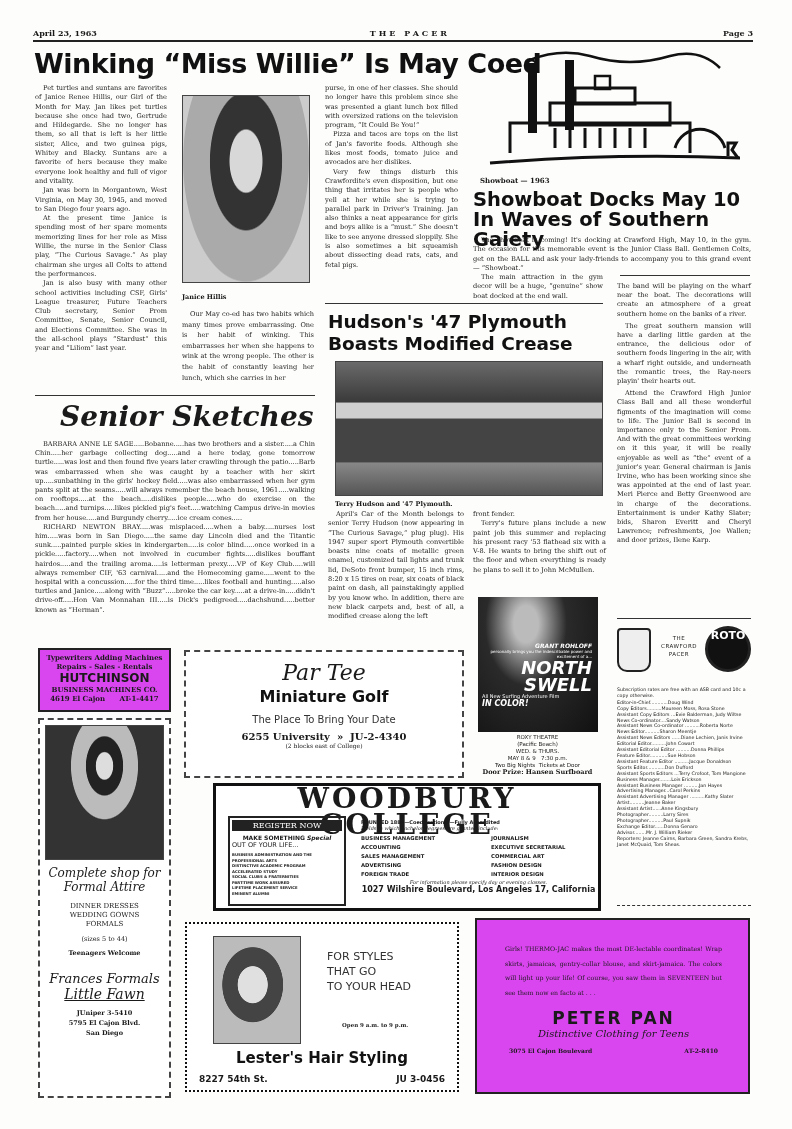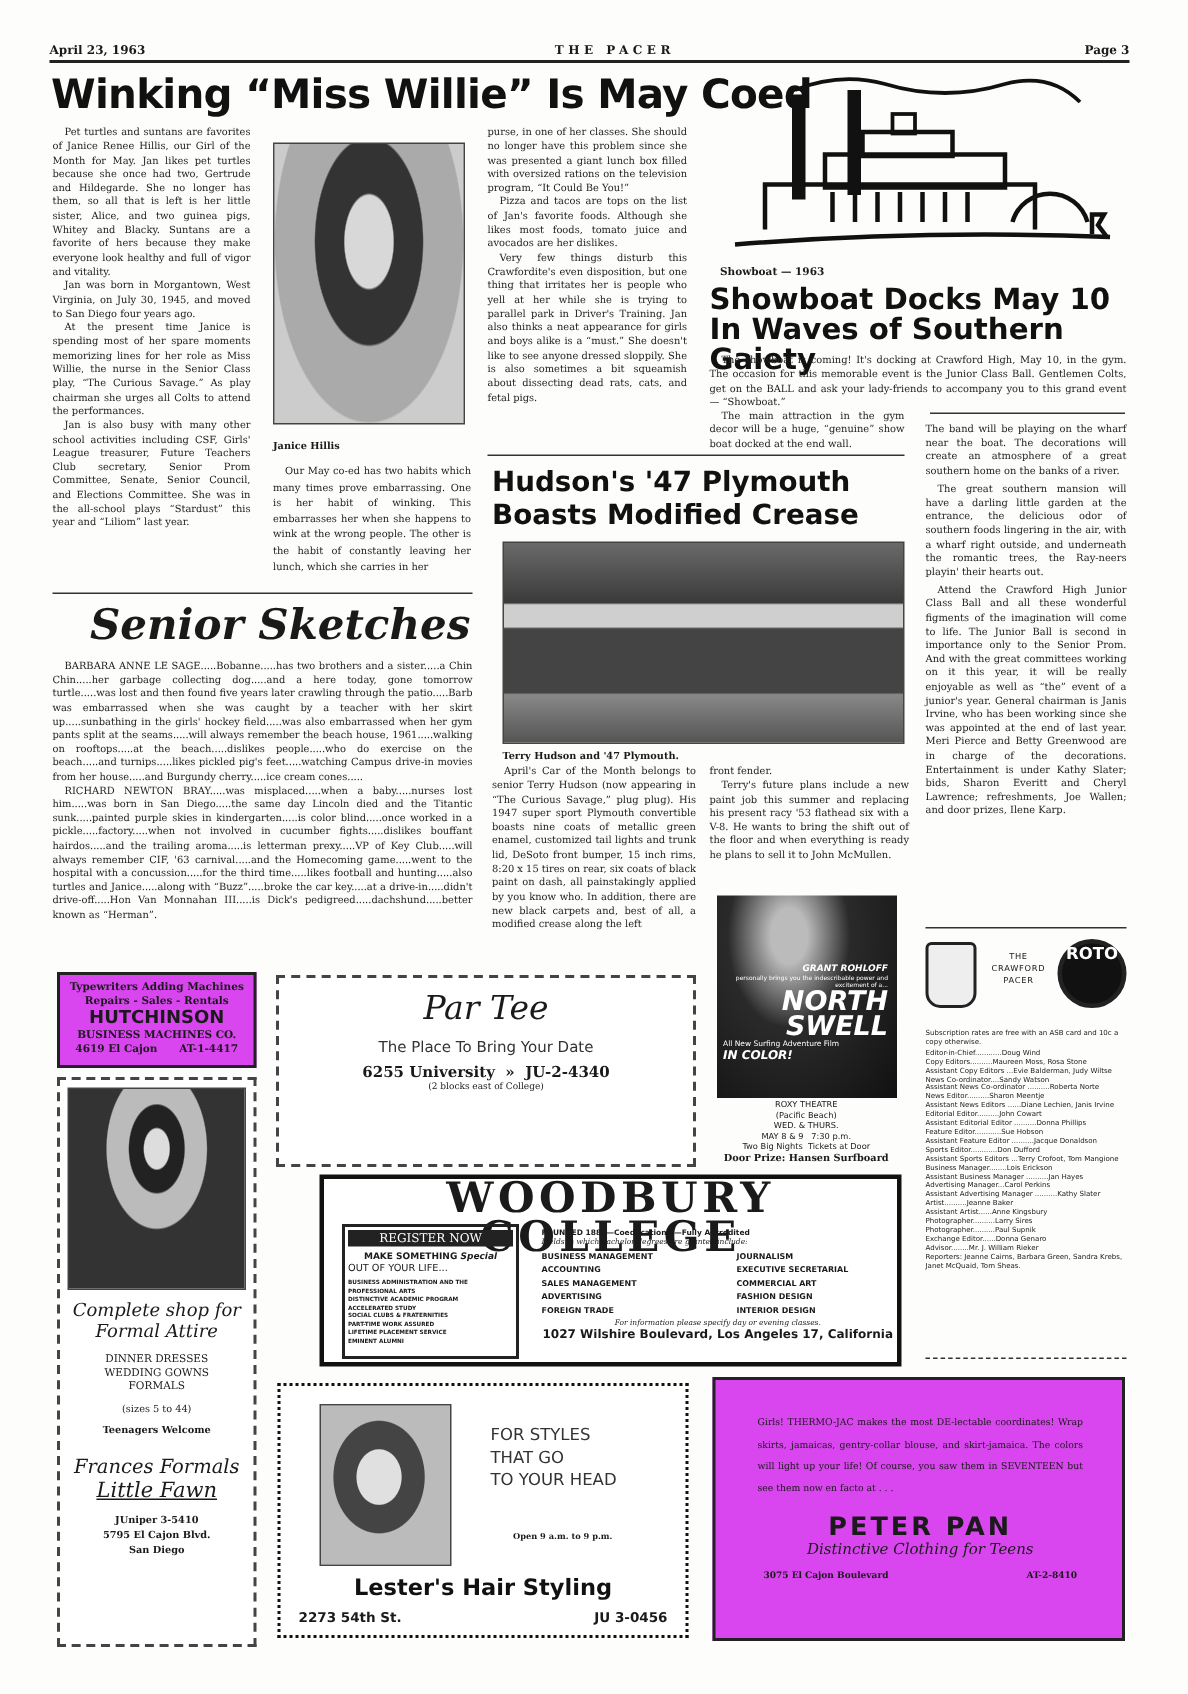--- a/index.html
+++ b/index.html
@@ -24,21 +24,21 @@
 
 <div class="abs hdr">
   <span>April 23, 1963</span>
   <span class="mid">THE PACER</span>
   <span>Page 3</span>
 </div>
 
 <h1 class="abs sans-head" style="left:34px;top:48px;font-size:27px;letter-spacing:-0.5px;white-space:nowrap">Winking “Miss Willie” Is May Coed</h1>
 <div class="abs body" style="left:35px;top:84px;width:132px">
   <p>Pet turtles and suntans are favorites of Janice Renee Hillis, our Girl of the Month for May. Jan likes pet turtles because she once had two, Gertrude and Hildegarde. She no longer has them, so all that is left is her little sister, Alice, and two guinea pigs, Whitey and Blacky. Suntans are a favorite of hers because they make everyone look healthy and full of vigor and vitality.</p>
-  <p>Jan was born in Morgantown, West Virginia, on July 30, 1945, and moved to San Diego four years ago.</p>
+  <p>Jan was born in Morgantown, West Virginia, on May 30, 1945, and moved to San Diego four years ago.</p>
   <p>At the present time Janice is spending most of her spare moments memorizing lines for her role as Miss Willie, the nurse in the Senior Class play, “The Curious Savage.” As play chairman she urges all Colts to attend the performances.</p>
   <p>Jan is also busy with many other school activities including CSF, Girls' League treasurer, Future Teachers Club secretary, Senior Prom Committee, Senate, Senior Council, and Elections Committee. She was in the all-school plays “Stardust” this year and “Liliom” last year.</p>
 </div>
 <div class="abs photo" style="left:182px;top:95px;width:128px;height:188px;background:radial-gradient(ellipse at 50% 35%,#d8d8d8 0 18%,#333 19% 40%,#aaa 41% 70%,#ccc 71%)"></div>
 <div class="abs caption" style="left:182px;top:293px;width:128px">Janice Hillis</div>
 <div class="abs body" style="left:182px;top:309px;width:132px;line-height:10.6px">
   <p>Our May co-ed has two habits which many times prove embarrassing. One is her habit of winking. This embarrasses her when she happens to wink at the wrong people. The other is the habit of constantly leaving her lunch, which she carries in her</p>
 </div>
 <div class="abs body" style="left:325px;top:84px;width:133px">
   <p style="text-indent:0">purse, in one of her classes. She should no longer have this problem since she was presented a giant lunch box filled with oversized rations on the television program, “It Could Be You!”</p>
@@ -121,20 +121,21 @@
   <div class="script" style="font-size:14px;text-decoration:underline">Little Fawn</div>
   <div style="font-size:6.5px;font-weight:bold;margin-top:6px;line-height:10px">
     <div>JUniper 3-5410</div>
     <div>5795 El Cajon Blvd.</div>
     <div>San Diego</div>
   </div>
 </div>
 
 <div class="abs wavy center" style="left:184px;top:650px;width:280px;height:128px;padding-top:8px">
   <div class="script" style="font-size:22px">Par Tee</div>
+  <div class="sans-head" style="font-size:16px;margin-top:2px">Miniature Golf</div>
   <div style="font-family:'DejaVu Sans',sans-serif;font-size:10px;margin-top:8px;color:#333">The Place To Bring Your Date</div>
   <div style="font-size:10px;font-weight:bold;margin-top:6px"><span>6255 University</span>&nbsp;&nbsp;<span>»</span>&nbsp;&nbsp;<span>JU-2-4340</span></div>
   <div style="font-size:6px">(2 blocks east of College)</div>
 </div>
 
 <div class="abs" style="left:478px;top:597px;width:120px;height:135px;background:radial-gradient(ellipse at 40% 20%,#bbb 0 12%,#2a2a2a 40%,#111 100%);color:#fff;text-align:right;padding:45px 6px 4px 4px;font-family:'DejaVu Sans',sans-serif">
   <div style="font-size:6px;font-weight:bold;font-style:italic">GRANT ROHLOFF</div>
   <div style="font-size:4px">personally brings you the indescribable power and excitement of a...</div>
   <div style="font-size:18px;font-weight:bold;font-style:italic;line-height:17px">NORTH</div>
   <div style="font-size:18px;font-weight:bold;font-style:italic;line-height:17px">SWELL</div>
@@ -193,21 +194,21 @@
 <div class="abs" style="left:185px;top:922px;width:274px;height:170px;border:2px dotted #111;background:#fff">
   <div class="photo" style="position:absolute;left:26px;top:12px;width:88px;height:108px;background:radial-gradient(ellipse at 45% 45%,#e0e0e0 0 22%,#444 23% 45%,#bbb 46%)"></div>
   <div style="position:absolute;left:140px;top:25px;font-family:'DejaVu Sans',sans-serif;font-size:11px;line-height:15px;color:#333">
     <div>FOR STYLES</div>
     <div>THAT GO</div>
     <div>TO YOUR HEAD</div>
   </div>
   <div style="position:absolute;left:155px;top:98px;font-size:5.5px;font-weight:bold">Open 9 a.m. to 9 p.m.</div>
   <div class="sans-head" style="position:absolute;left:0;width:100%;top:125px;text-align:center;font-size:15px">Lester's Hair Styling</div>
   <div style="position:absolute;left:12px;right:12px;top:150px;display:flex;justify-content:space-between;font-family:'DejaVu Sans',sans-serif;font-weight:bold;font-size:9px">
-    <span>2273 54th St.</span>
+    <span>8227 54th St.</span>
     <span>JU 3-0456</span>
   </div>
 </div>
 
 <div class="abs box" style="left:475px;top:918px;width:275px;height:176px;padding:22px 26px 0 28px">
   <div style="font-size:6.2px;line-height:14.5px;text-align:justify">Girls! THERMO-JAC makes the most DE-lectable coordinates! Wrap skirts, jamaicas, gentry-collar blouse, and skirt-jamaica. The colors will light up your life! Of course, you saw them in SEVENTEEN but see them now en facto at . . .</div>
   <div style="text-align:center;font-family:'DejaVu Sans',sans-serif;font-weight:bold;font-size:17px;letter-spacing:2px;margin-top:8px">PETER PAN</div>
   <div class="script" style="text-align:center;font-size:10px;font-weight:normal">Distinctive Clothing for Teens</div>
   <div style="display:flex;justify-content:space-between;font-size:6px;font-weight:bold;margin-top:8px;padding:0 4px">
     <span>3075 El Cajon Boulevard</span>

